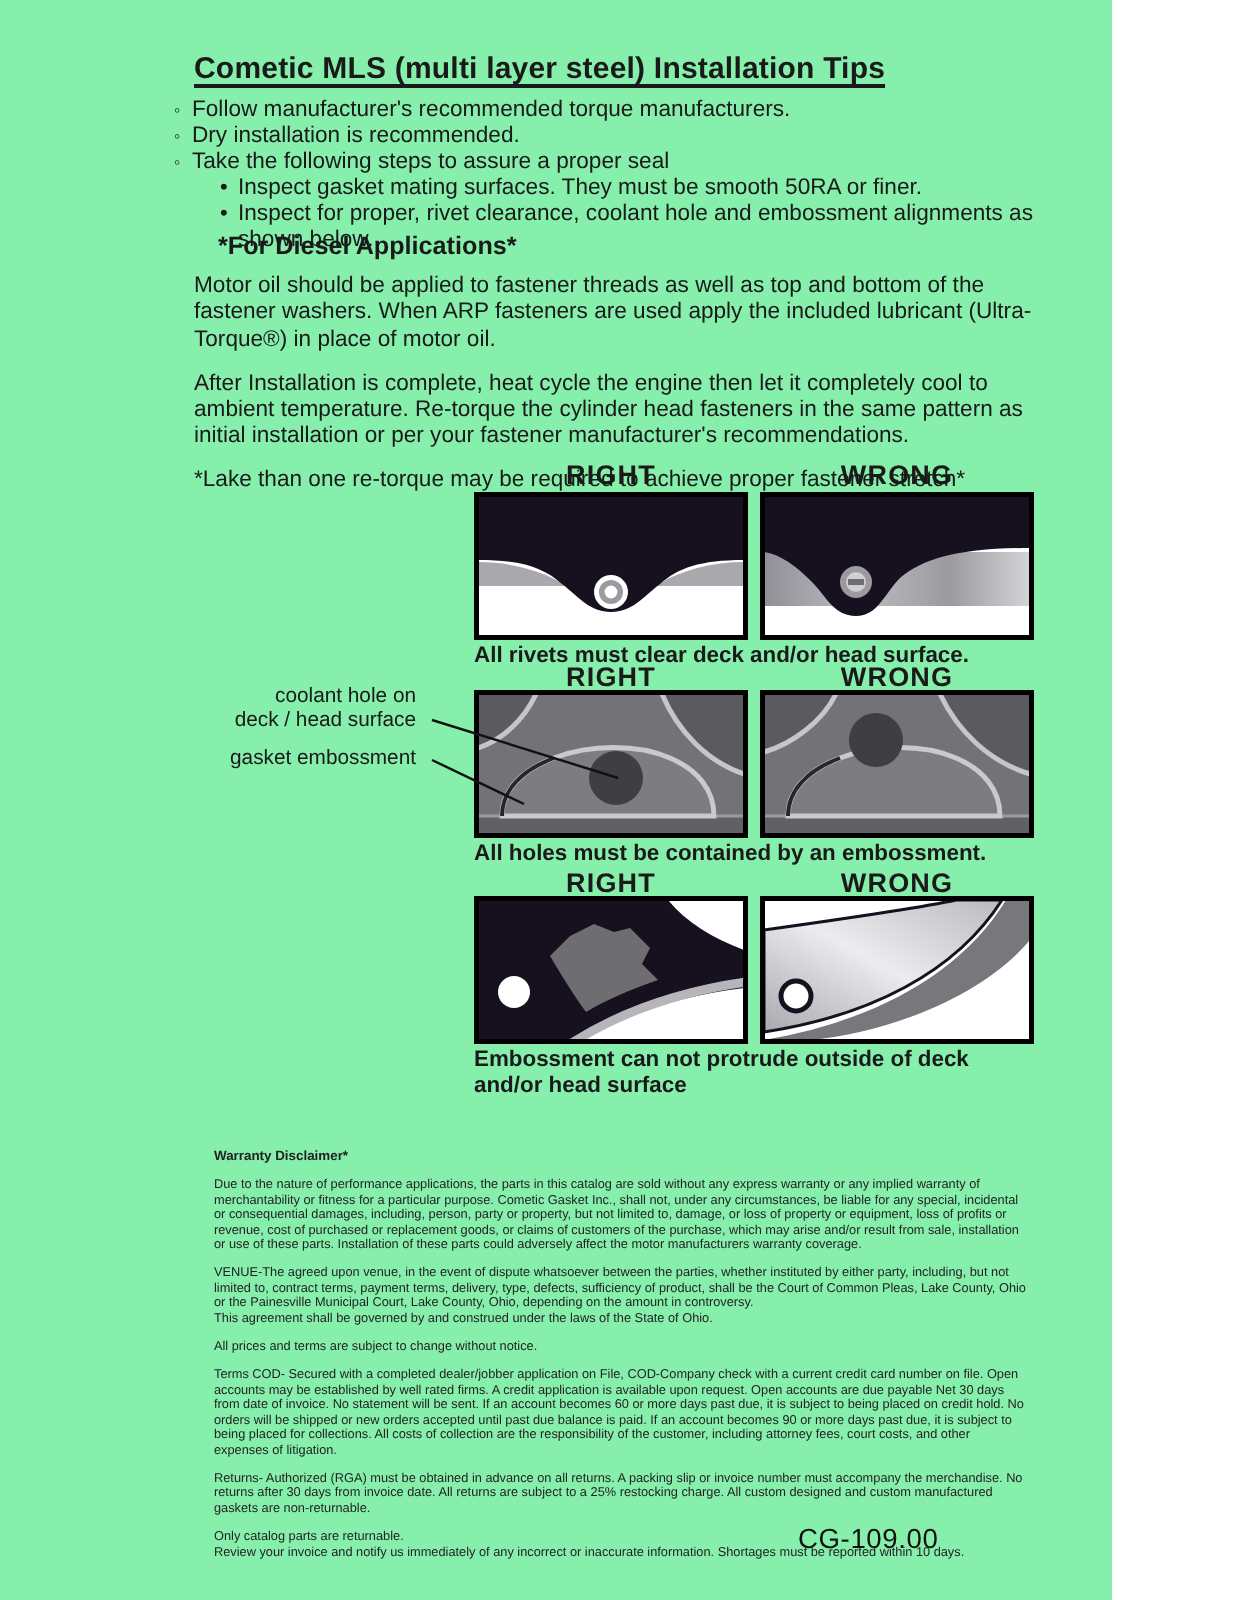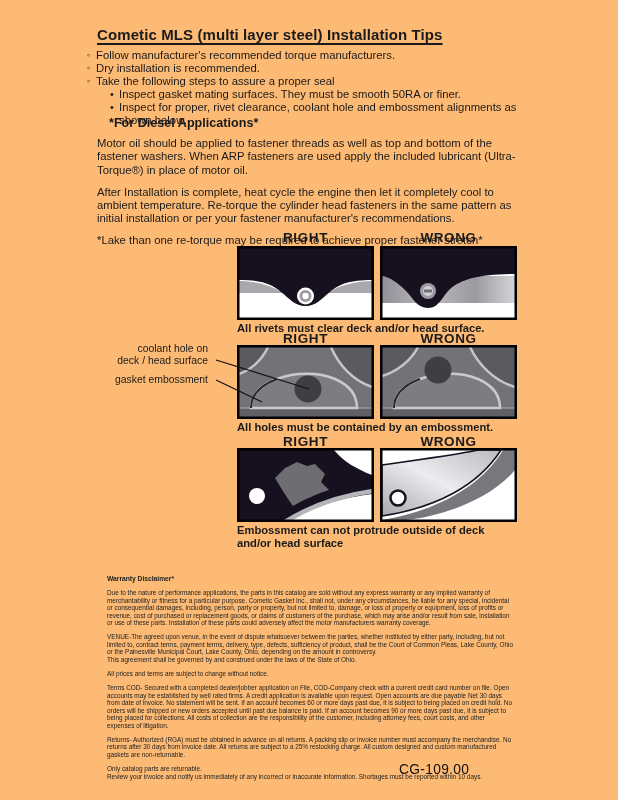--- a/index.html
+++ b/index.html
@@ -1,17 +1,17 @@
 <!DOCTYPE html>
 <html><head>
 <meta charset="utf-8">
 <style>
   html,body{margin:0;padding:0;background:#ffffff;}
   .page{
-    position:relative;width:618px;height:800px;background:#fdba74;overflow:hidden;
+    position:relative;width:556px;height:800px;background:#86efac;overflow:hidden;
     font-family:"Liberation Sans","DejaVu Sans",sans-serif;color:#1a1a1a;
   }
   
   .sec-tips{position:absolute;top:26px;left:87px;width:450px;}
   .title{
     display:inline-block;margin:0 0 6px 10px;font-size:15px;font-weight:700;
     text-decoration:underline;text-decoration-thickness:1.5px;text-underline-offset:3px;
     letter-spacing:.1px;
   }
   .bullet-row{display:flex;font-size:11.3px;line-height:12.9px;}

